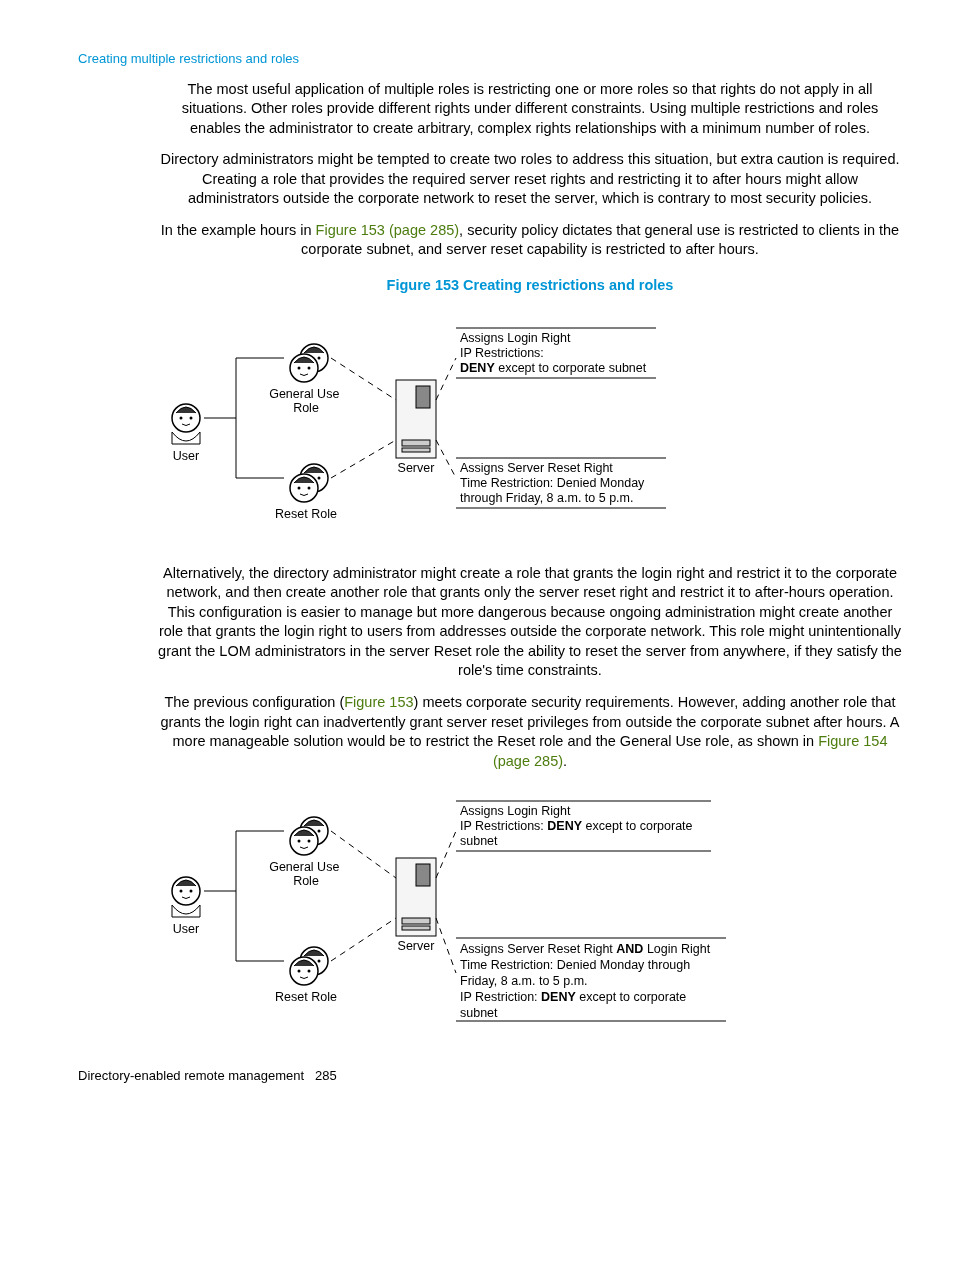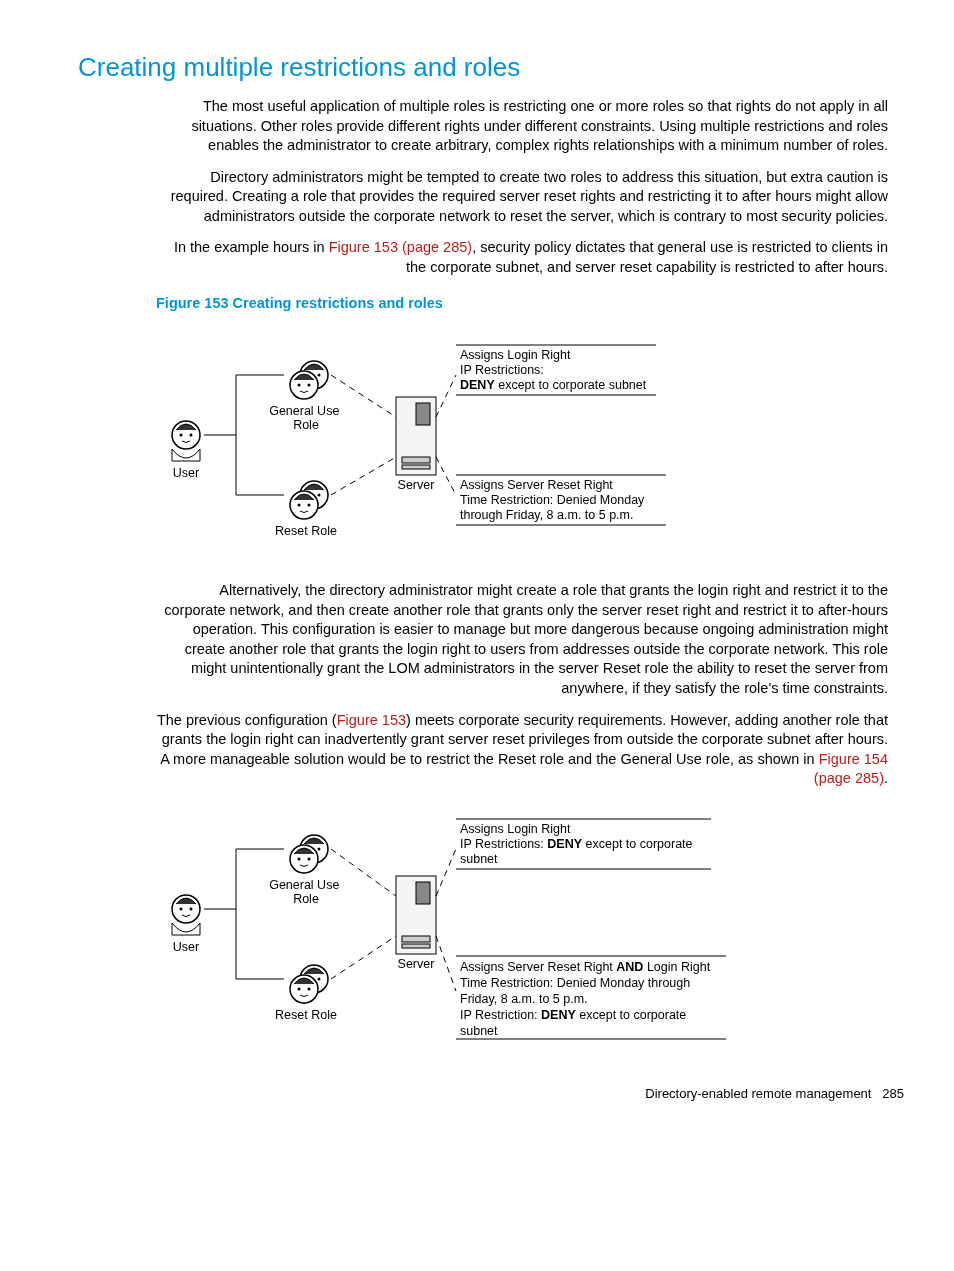--- a/index.html
+++ b/index.html
@@ -12,45 +12,45 @@
     width: 954px;
     background: #fff;
   }
   .page {
     padding: 50px 50px 30px 78px;
     box-sizing: border-box;
   }
   h2.section-heading {
     color: #0096D6;
     font-weight: normal;
-    font-size: 26px;
+    font-size: 13px;
     margin: 0 0 12px 0;
   }
   .body-block {
     margin-left: 78px;
   }
   p {
-    margin: 0 16px 12px 0;
-    text-align: right;
+    margin: 0 0 12px 0;
+    text-align: center;
   }
   a.xref {
-    color: #b91c1c;
+    color: #4d7c0f;
     text-decoration: none;
   }
   .figure-caption {
     color: #0096D6;
     font-weight: bold;
     font-size: 14.5px;
     margin: 16px 0 14px 0;
+    text-align: center;
   }
   .figure-wrap {
     margin: 0 0 24px 0;
   }
   .footer {
-    text-align: right;
     font-size: 13px;
     margin-top: 22px;
     padding-right: 0;
   }
   svg { display: block; }
   .svg-text { font-family: Arial, Helvetica, sans-serif; font-size: 12.5px; }
   .dash { stroke-dasharray: 6 5; }
 </style>
 </head>
 <body>

